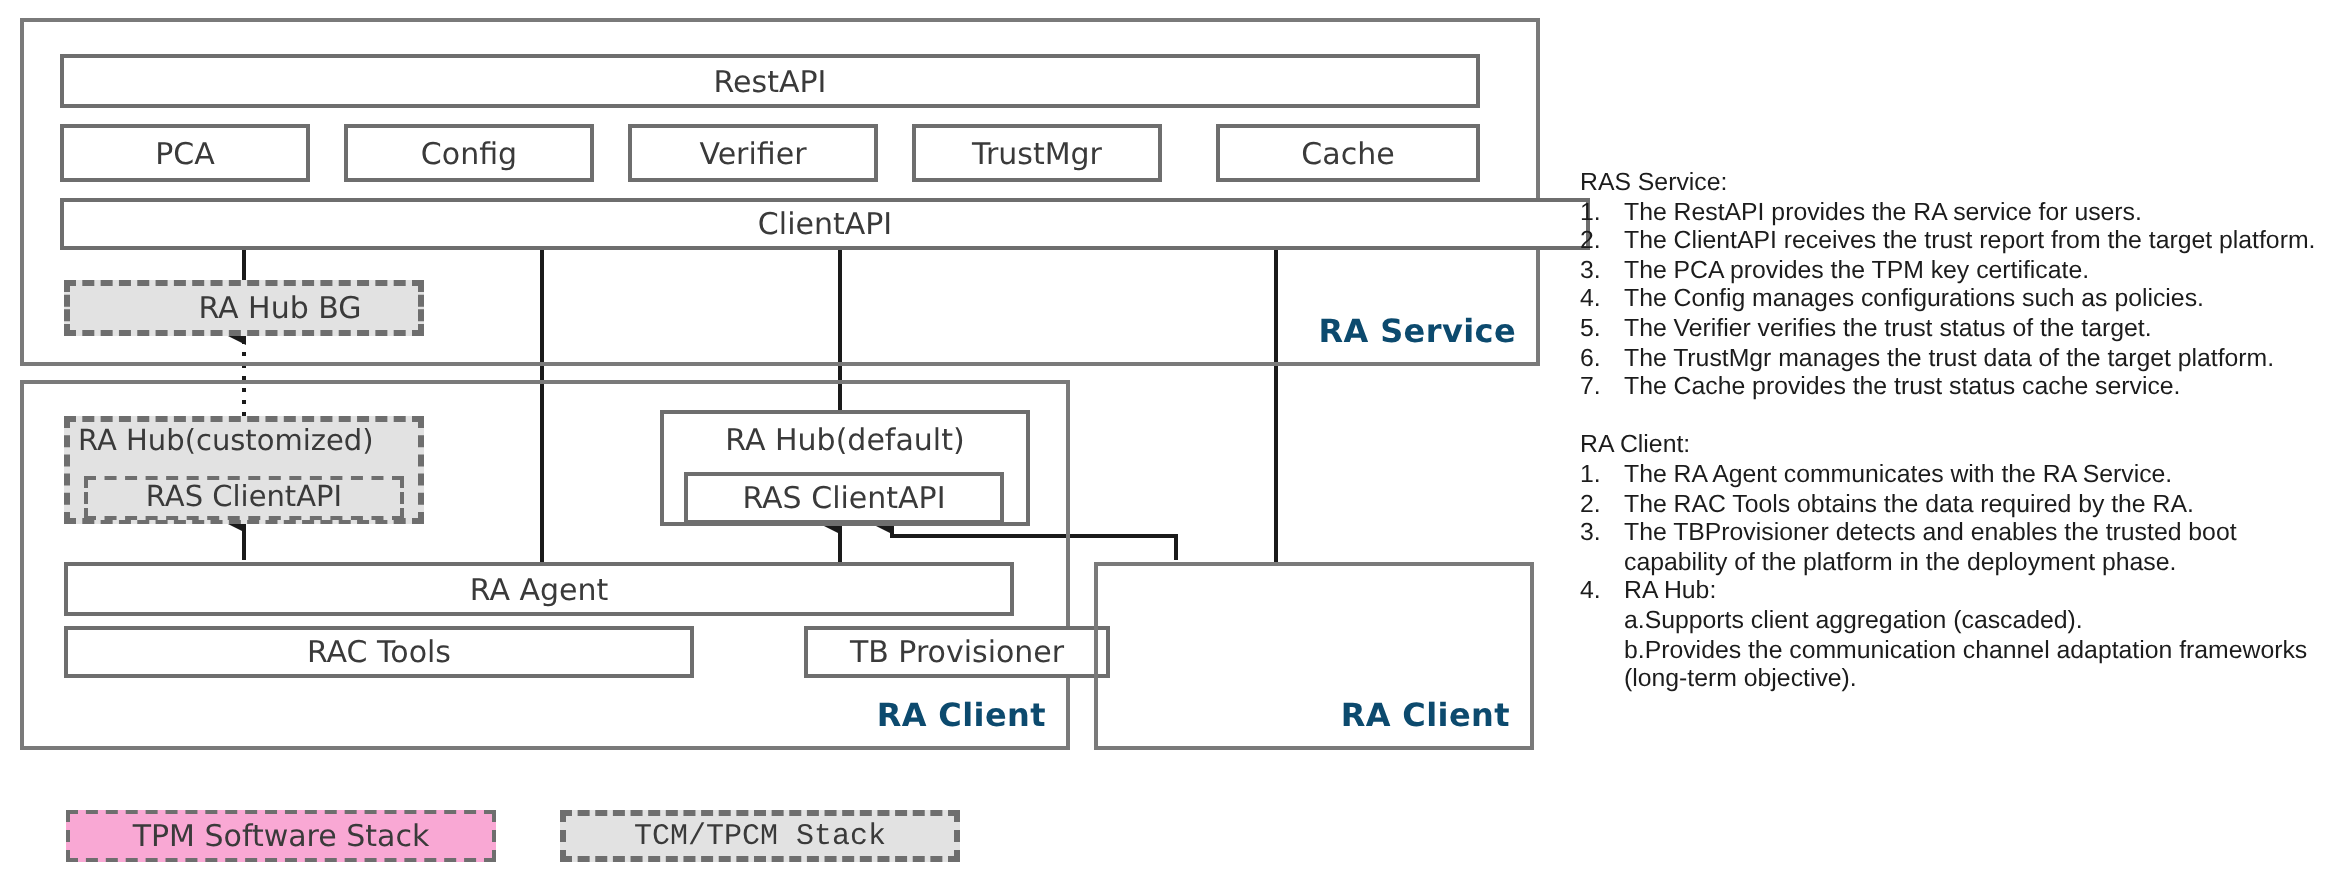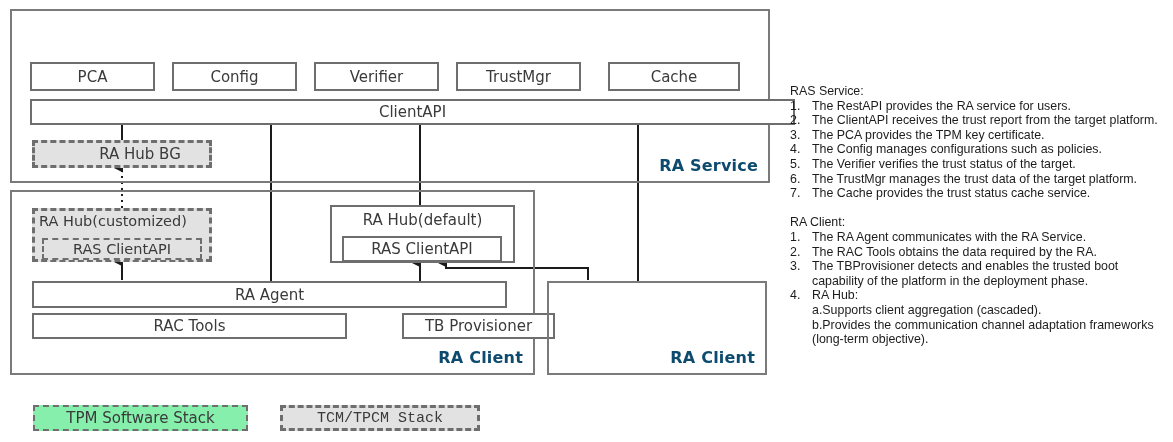--- a/index.html
+++ b/index.html
@@ -49,21 +49,21 @@
     color: #0c4a6e;
     font-family: "DejaVu Sans", sans-serif;
     letter-spacing: .2px;
   }
   .dashed {
     border: 3px dashed #6e6e6e;
     background: #e2e2e2;
   }
   .dashed-plain {
     border: 2px dashed #6e6e6e;
-    background: #86efac;
+    background: #f9a8d4;
   }
   .legend-item {
     position: absolute;
     box-sizing: border-box;
     display: flex;
     align-items: center;
     justify-content: center;
     font-family: "DejaVu Sans", sans-serif;
     font-size: 15px;
     color: #3a3a3a;
@@ -139,20 +139,21 @@
 
     <path d="M588,280 L588,268 L446,268 L446,263" fill="none" stroke="#1a1a1a" stroke-width="2" marker-end="url(#arrowUp)"></path>
 
     <line x1="638" y1="281" x2="638" y2="121" stroke="#1a1a1a" stroke-width="2" marker-end="url(#arrowUp)"></line>
   </svg>
 
   <div class="box outer" style="left:10px; top:9px; width:760px; height:174px;">
     <span class="outer-label">RA Service</span>
   </div>
 
+  <div class="box" style="left:30px; top:27px; width:710px; height:27px;">RestAPI</div>
 
   <div class="box" style="left:30px; top:62px; width:125px; height:29px;">PCA</div>
   <div class="box" style="left:172px; top:62px; width:125px; height:29px;">Config</div>
   <div class="box" style="left:314px; top:62px; width:125px; height:29px;">Verifier</div>
   <div class="box" style="left:608px; top:62px; width:132px; height:29px;">Cache</div>
   <div class="box" style="left:456px; top:62px; width:125px; height:29px;">TrustMgr</div>
 
   <div class="box" style="left:30px; top:99px; width:765px; height:26px;">ClientAPI</div>
 
   <div class="box dashed" style="left:32px; top:140px; width:180px; height:28px; font-size:15px;padding-left:36px;">RA Hub BG</div>

